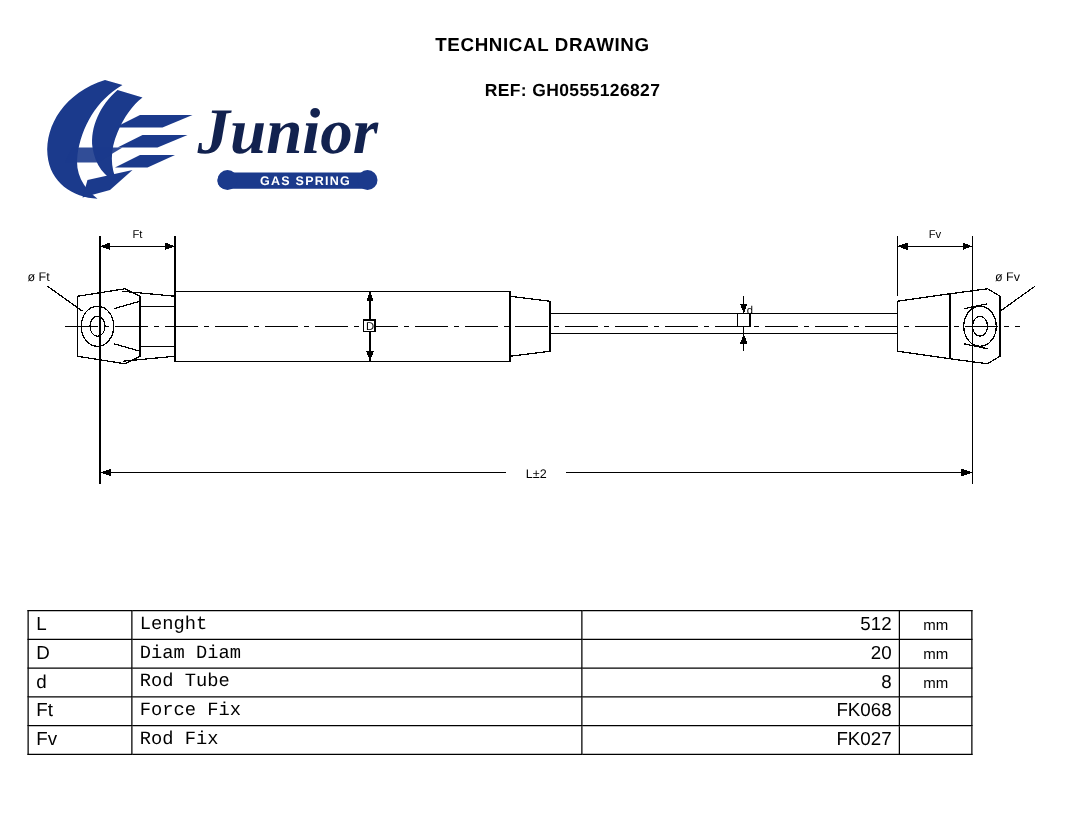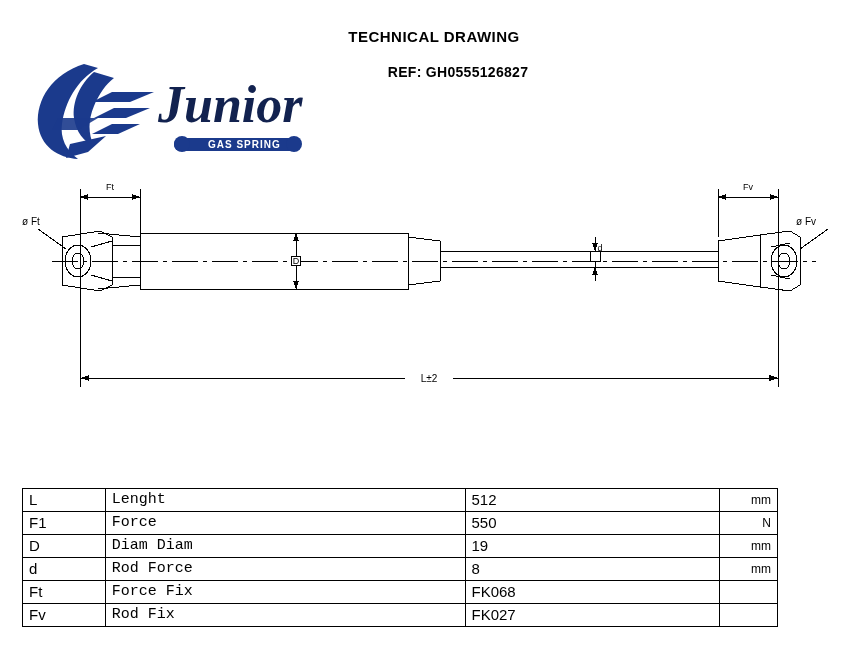--- a/index.html
+++ b/index.html
@@ -32,22 +32,22 @@
   }
   .spec-table td{
     border:1px solid #000;
     height:22px;
     padding:0 6px;
     vertical-align:middle;
     line-height:22px;
   }
   .c-sym{width:66px;}
   .c-name{width:330px;font-family:Liberation Mono, monospace;}
-  .c-val{width:230px;text-align:left;padding-right:6px;}
-  .c-unit{width:42px;font-size:12px;text-align:right;border-left:1px solid #000;}
+  .c-val{width:230px;text-align:right;padding-right:6px;}
+  .c-unit{width:42px;font-size:12px;text-align:center;border-left:1px solid #000;}
   .c-unit.none{border-left:1px solid #000;}
 </style>
 </head>
 <body>
 
 <div class="hdr-title">TECHNICAL DRAWING</div>
 <div class="hdr-ref">REF:  GH0555126827</div>
 
 <div class="logo">
   <svg width="300" height="110" viewBox="0 0 300 110">
@@ -171,34 +171,28 @@
 
 <table class="spec-table">
   <tbody>
     <tr>
       <td class="c-sym">L</td>
       <td class="c-name">Lenght</td>
       <td class="c-val">512</td>
       <td class="c-unit">mm</td>
     </tr>
     <tr>
-      <td class="c-sym">F1</td>
-      <td class="c-name">Force</td>
-      <td class="c-val">550</td>
-      <td class="c-unit">N</td>
-    </tr>
-    <tr>
       <td class="c-sym">D</td>
       <td class="c-name">Diam Diam</td>
-      <td class="c-val">19</td>
+      <td class="c-val">20</td>
       <td class="c-unit">mm</td>
     </tr>
     <tr>
       <td class="c-sym">d</td>
-      <td class="c-name">Rod Force</td>
+      <td class="c-name">Rod Tube</td>
       <td class="c-val">8</td>
       <td class="c-unit">mm</td>
     </tr>
     <tr>
       <td class="c-sym">Ft</td>
       <td class="c-name">Force Fix</td>
       <td class="c-val">FK068</td>
       <td class="c-unit none"></td>
     </tr>
     <tr>

